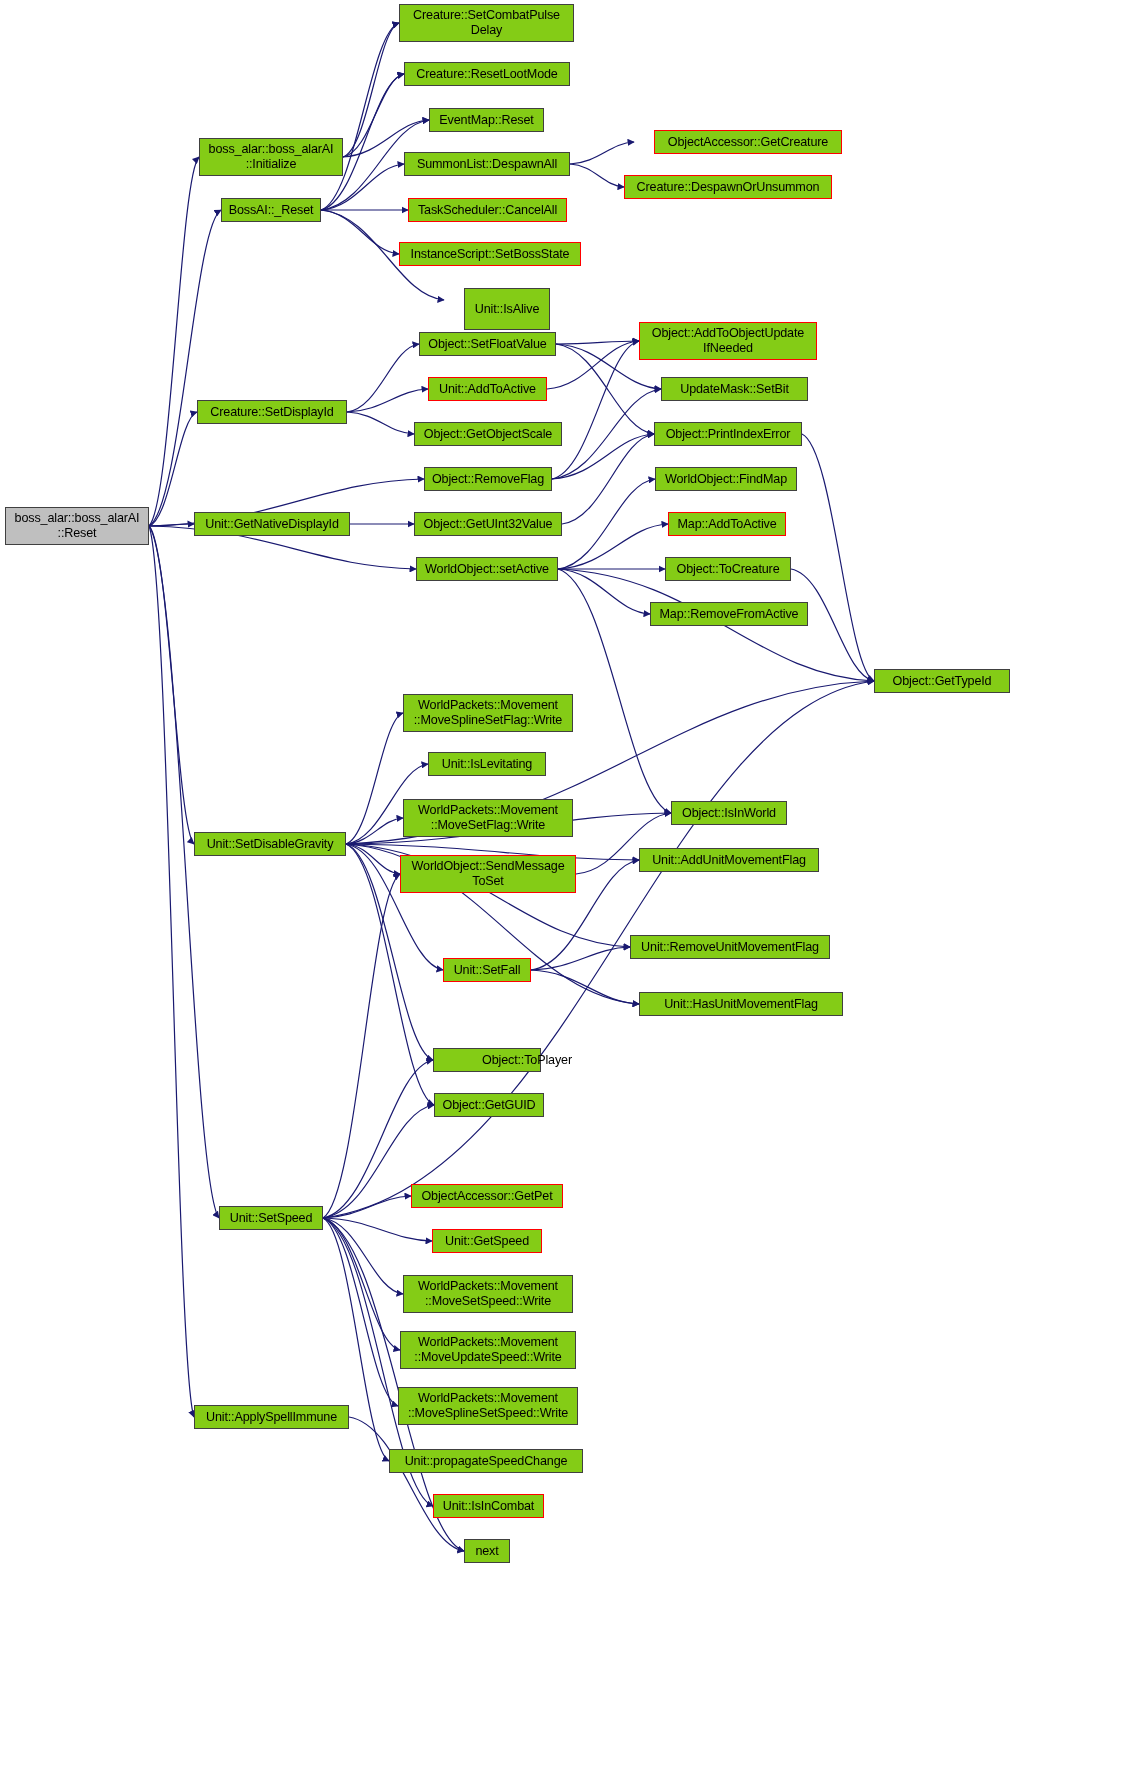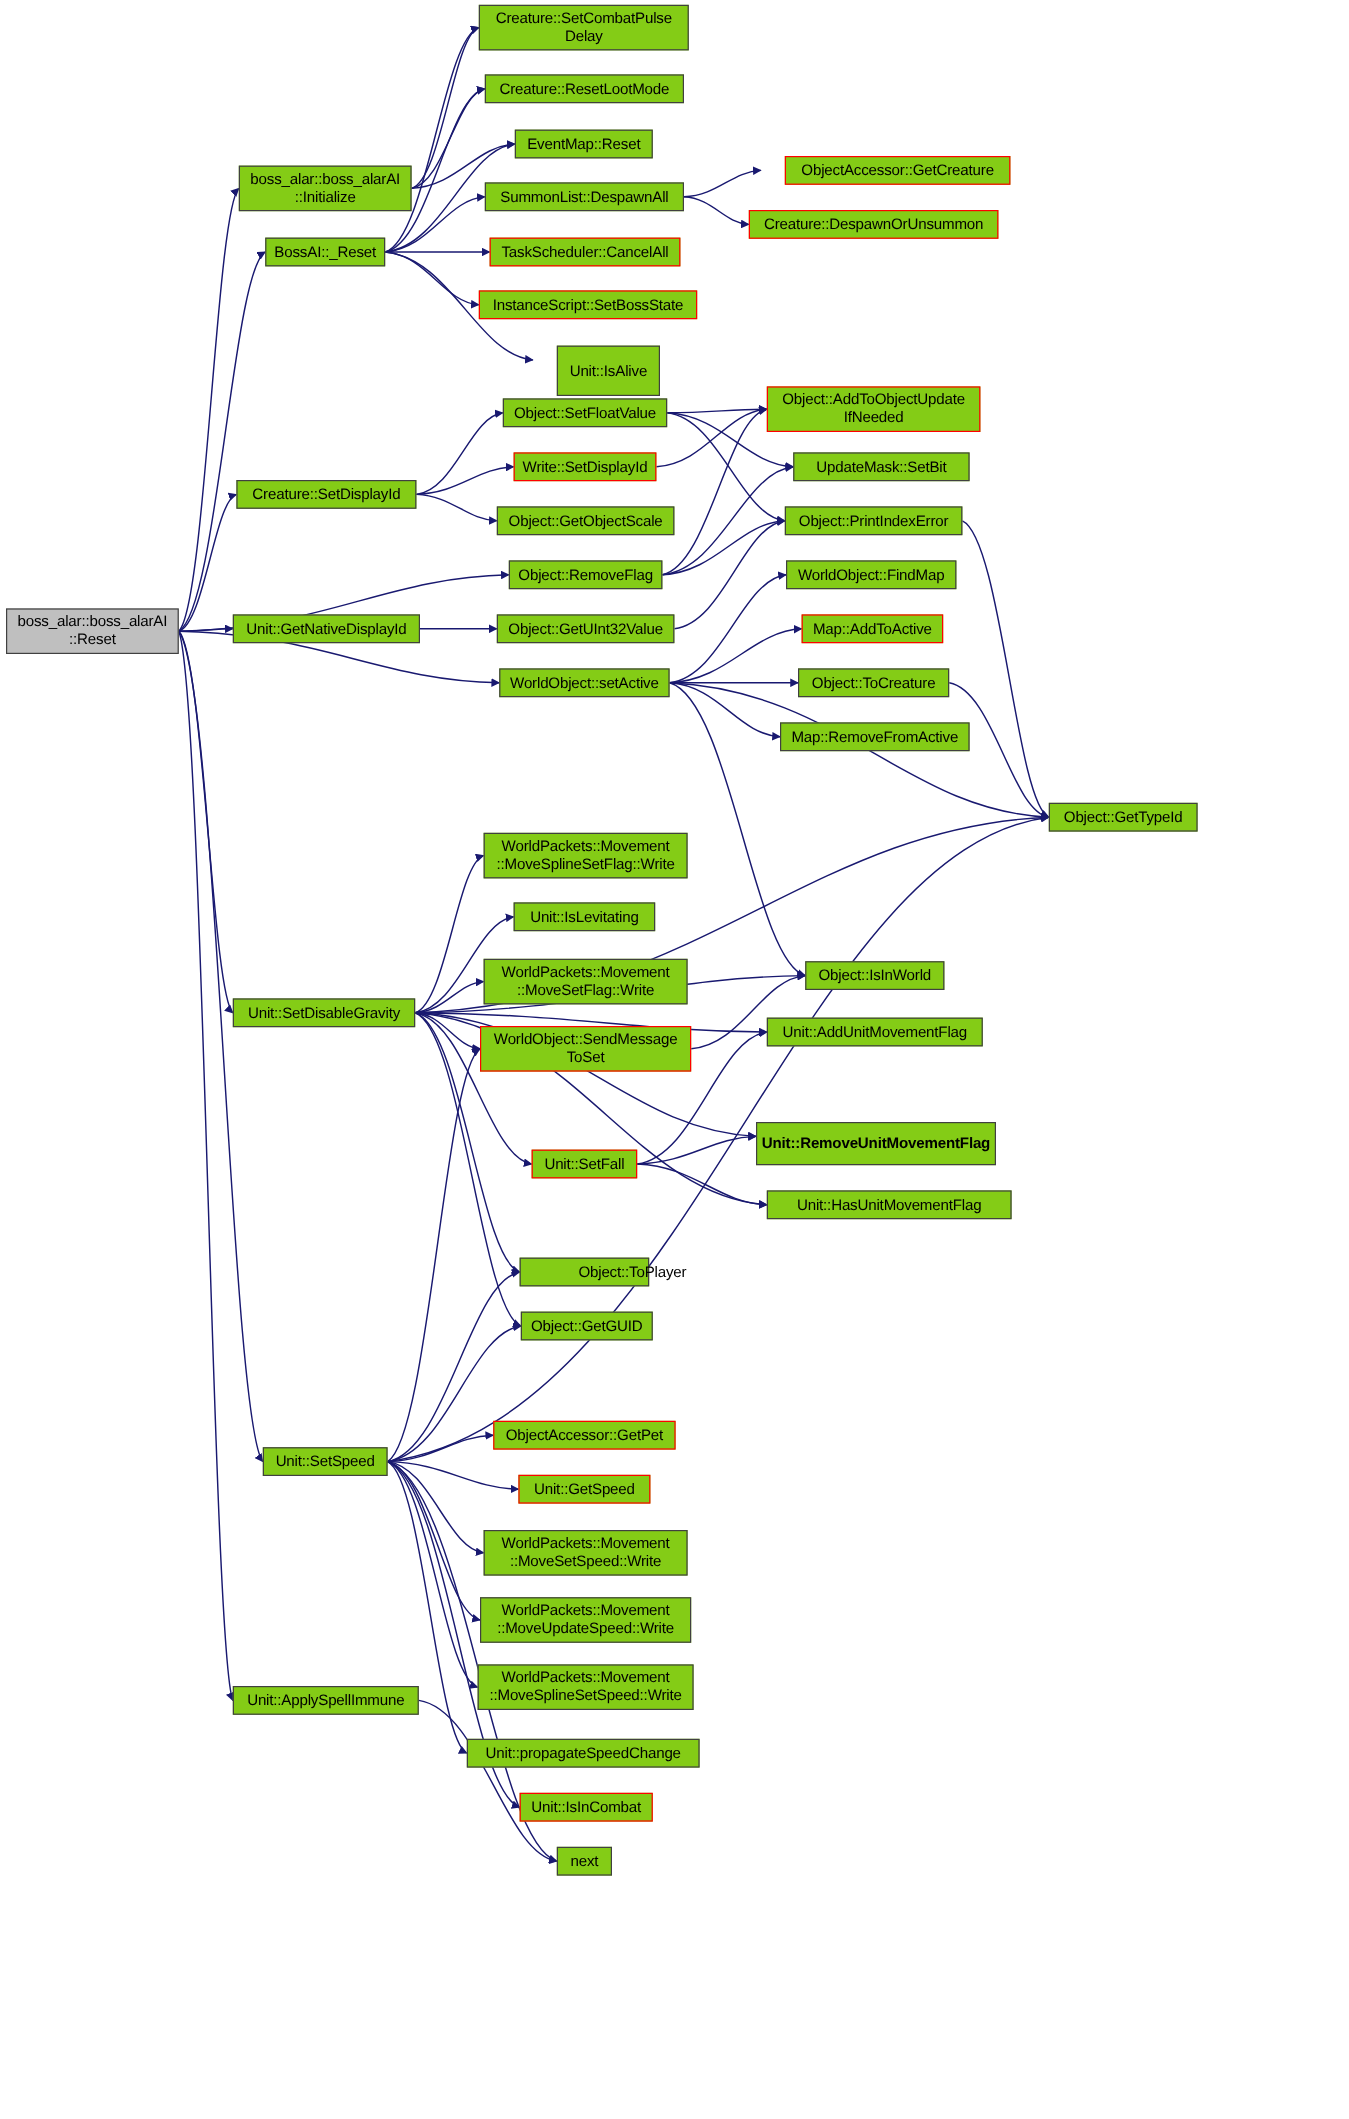--- a/index.html
+++ b/index.html
@@ -147,47 +147,47 @@
       <div class="node" style="left: 404px; top: 62px; width: 166px; height: 24px;"><span class="node-label">Creature::ResetLootMode</span></div>
       <div class="node" style="left: 429px; top: 108px; width: 115px; height: 24px;"><span class="node-label">EventMap::Reset</span></div>
       <div class="node" style="left: 404px; top: 152px; width: 166px; height: 24px;"><span class="node-label">SummonList::DespawnAll</span></div>
       <div class="node red" style="left: 408px; top: 198px; width: 159px; height: 24px;"><span class="node-label">TaskScheduler::CancelAll</span></div>
       <div class="node red" style="left: 399px; top: 242px; width: 182px; height: 24px;"><span class="node-label">InstanceScript::SetBossState</span></div>
       <div class="node" style="left: 464px; top: 288px; width: 86px; height: 42px;"><span class="node-label">Unit::IsAlive</span></div>
       <div class="node red" style="left: 634px; top: 130px; width: 188px; height: 24px; margin-left: 20px;"><span class="node-label">ObjectAccessor::GetCreature</span></div>
       <div class="node red" style="left: 624px; top: 175px; width: 208px; height: 24px;"><span class="node-label">Creature::DespawnOrUnsummon</span></div>
       <div class="node" style="left: 197px; top: 400px; width: 150px; height: 24px;"><span class="node-label">Creature::SetDisplayId</span></div>
       <div class="node" style="left: 419px; top: 332px; width: 137px; height: 24px;"><span class="node-label">Object::SetFloatValue</span></div>
-      <div class="node red" style="left: 428px; top: 377px; width: 119px; height: 24px;"><span class="node-label">Write::SetDisplayId</span></div>
+      <div class="node red" style="left: 428px; top: 377px; width: 119px; height: 24px;"><span class="node-label">Unit::AddToActive</span></div>
       <div class="node" style="left: 414px; top: 422px; width: 148px; height: 24px;"><span class="node-label">Object::GetObjectScale</span></div>
       <div class="node" style="left: 424px; top: 467px; width: 128px; height: 24px;"><span class="node-label">Object::RemoveFlag</span></div>
       <div class="node" style="left: 194px; top: 512px; width: 156px; height: 24px;"><span class="node-label">Unit::GetNativeDisplayId</span></div>
       <div class="node" style="left: 414px; top: 512px; width: 148px; height: 24px; justify-content: flex-end;"><span class="node-label">Object::GetUInt32Value</span></div>
       <div class="node" style="left: 416px; top: 557px; width: 142px; height: 24px; align-items: center;"><span class="node-label">WorldObject::setActive</span></div>
       <div class="node red" style="left: 639px; top: 322px; width: 178px; height: 38px;"><span class="node-label">Object::AddToObjectUpdate
 IfNeeded</span></div>
       <div class="node" style="left: 661px; top: 377px; width: 147px; height: 24px;"><span class="node-label">UpdateMask::SetBit</span></div>
       <div class="node" style="left: 654px; top: 422px; width: 148px; height: 24px;"><span class="node-label">Object::PrintIndexError</span></div>
       <div class="node" style="left: 655px; top: 467px; width: 142px; height: 24px;"><span class="node-label">WorldObject::FindMap</span></div>
       <div class="node red" style="left: 668px; top: 512px; width: 118px; height: 24px;"><span class="node-label">Map::AddToActive</span></div>
       <div class="node" style="left: 665px; top: 557px; width: 126px; height: 24px;"><span class="node-label">Object::ToCreature</span></div>
       <div class="node" style="left: 650px; top: 602px; width: 158px; height: 24px;"><span class="node-label">Map::RemoveFromActive</span></div>
-      <div class="node" style="left: 874px; top: 669px; width: 124px; height: 24px;"><span class="node-label">Object::GetTypeId</span></div>
+      <div class="node" style="left: 874px; top: 669px; width: 136px; height: 24px;"><span class="node-label">Object::GetTypeId</span></div>
       <div class="node" style="left: 194px; top: 832px; width: 152px; height: 24px;"><span class="node-label">Unit::SetDisableGravity</span></div>
       <div class="node" style="left: 403px; top: 694px; width: 170px; height: 38px;"><span class="node-label">WorldPackets::Movement
 ::MoveSplineSetFlag::Write</span></div>
       <div class="node" style="left: 428px; top: 752px; width: 118px; height: 24px;"><span class="node-label">Unit::IsLevitating</span></div>
       <div class="node" style="left: 403px; top: 799px; width: 170px; height: 38px;"><span class="node-label">WorldPackets::Movement
 ::MoveSetFlag::Write</span></div>
       <div class="node red" style="left: 400px; top: 855px; width: 176px; height: 38px;"><span class="node-label">WorldObject::SendMessage
 ToSet</span></div>
       <div class="node" style="left: 671px; top: 801px; width: 116px; height: 24px;"><span class="node-label">Object::IsInWorld</span></div>
       <div class="node" style="left: 639px; top: 848px; width: 180px; height: 24px;"><span class="node-label">Unit::AddUnitMovementFlag</span></div>
       <div class="node red" style="left: 443px; top: 958px; width: 88px; height: 24px;"><span class="node-label">Unit::SetFall</span></div>
-      <div class="node" style="left: 630px; top: 935px; width: 200px; height: 36px; font-weight: bold;"><span class="node-label">Unit::RemoveUnitMovementFlag</span></div>
+      <div class="node" style="left: 630px; top: 935px; width: 200px; height: 24px;"><span class="node-label">Unit::RemoveUnitMovementFlag</span></div>
       <div class="node" style="left: 639px; top: 992px; width: 204px; height: 24px;"><span class="node-label">Unit::HasUnitMovementFlag</span></div>
       <div class="node" style="left: 433px; top: 1048px; width: 108px; height: 24px; padding-left: 48px;"><span class="node-label">Object::ToPlayer</span></div>
       <div class="node" style="left: 434px; top: 1093px; width: 110px; height: 24px;"><span class="node-label">Object::GetGUID</span></div>
       <div class="node" style="left: 219px; top: 1206px; width: 104px; height: 24px;"><span class="node-label">Unit::SetSpeed</span></div>
       <div class="node red" style="left: 411px; top: 1184px; width: 152px; height: 24px;"><span class="node-label">ObjectAccessor::GetPet</span></div>
       <div class="node red" style="left: 432px; top: 1229px; width: 110px; height: 24px;"><span class="node-label">Unit::GetSpeed</span></div>
       <div class="node" style="left: 403px; top: 1275px; width: 170px; height: 38px;"><span class="node-label">WorldPackets::Movement
 ::MoveSetSpeed::Write</span></div>
       <div class="node" style="left: 400px; top: 1331px; width: 176px; height: 38px;"><span class="node-label">WorldPackets::Movement
 ::MoveUpdateSpeed::Write</span></div>

